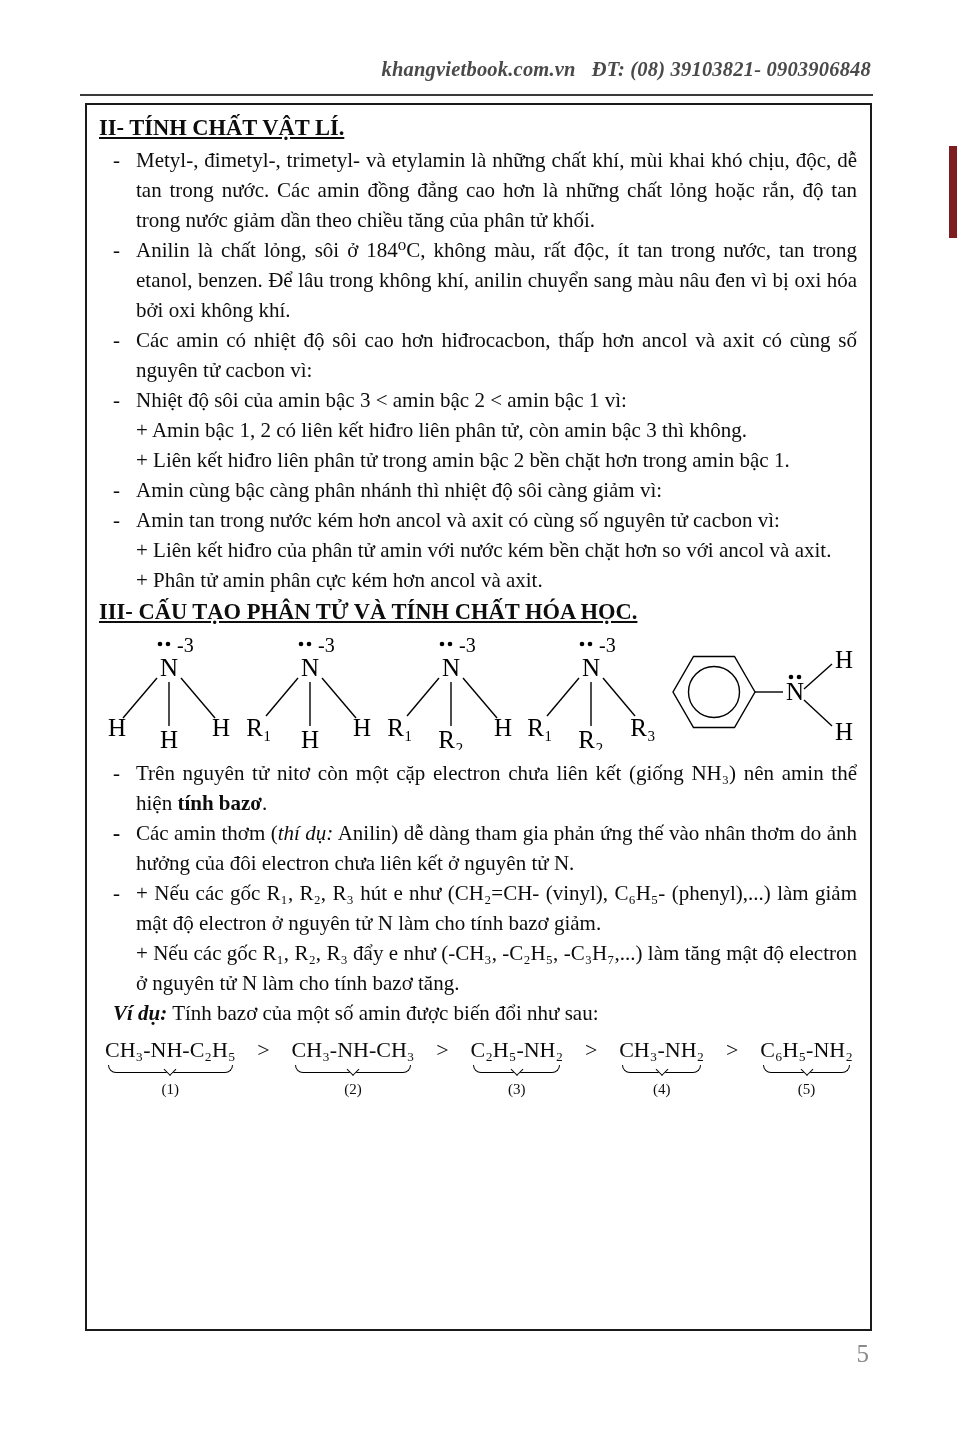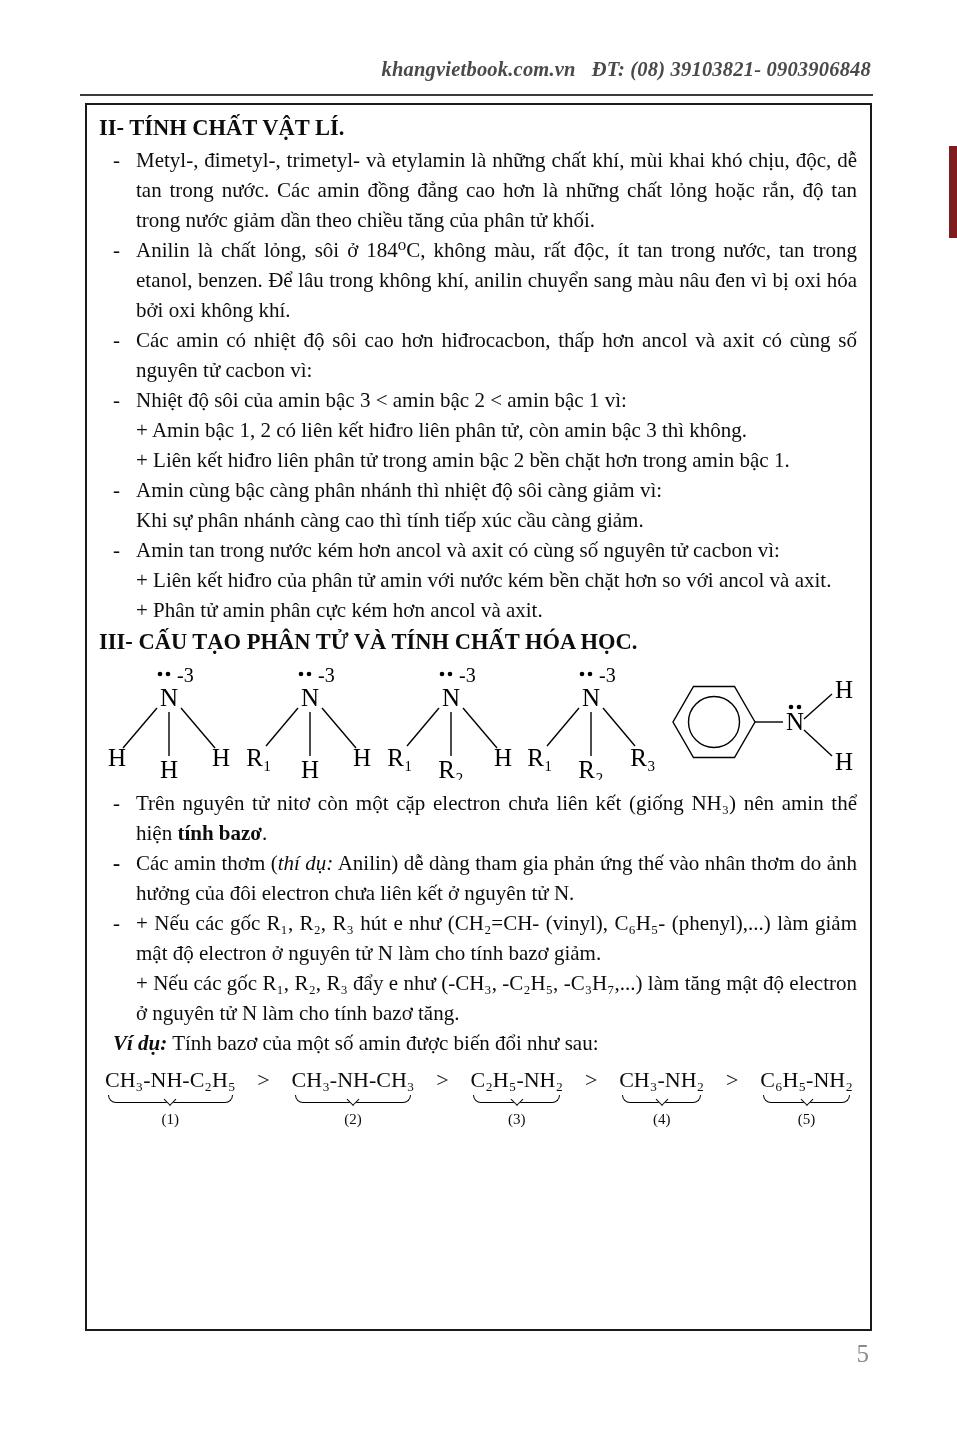--- a/index.html
+++ b/index.html
@@ -29,20 +29,21 @@
   .content-box{
     position:absolute;left:85px;top:103px;width:787px;
     min-height:1228px;box-sizing:border-box;
     border:2px solid #1a1a1a;
     padding:6px 13px 8px 12px;
     font-size:21px;line-height:30px;
   }
   h2{
     font-size:22.5px;line-height:31px;margin:1px 0 2px;
     font-weight:bold;
+    text-decoration:underline;
   }
   .bullet{position:relative;padding-left:37px;margin:0;text-align:justify;}
   .bullet .marker{position:absolute;left:14px;top:0;}
   .sub{padding-left:37px;margin:0;text-align:justify;}
   .structures{
     display:flex;justify-content:space-between;align-items:flex-start;
     height:118px;margin:5px 0 8px;
   }
   .structures svg{display:block;}
   .struct-text{font-family:"Liberation Serif","DejaVu Serif",serif;}
@@ -107,21 +108,20 @@
       <span class="marker">-</span>
       <span>Nhiệt độ sôi của amin bậc 3 &lt; amin bậc 2 &lt; amin bậc 1 vì:</span>
     </p>
     <p class="sub">+ Amin bậc 1, 2 có liên kết hiđro liên phân tử, còn amin bậc 3 thì không.</p>
     <p class="sub">+ Liên kết hiđro liên phân tử trong amin bậc 2 bền chặt hơn trong amin bậc 1.</p>
 
     <p class="bullet">
       <span class="marker">-</span>
       <span>Amin cùng bậc càng phân nhánh thì nhiệt độ sôi càng giảm vì:</span>
     </p>
-    <p class="sub">Khi sự phân nhánh càng cao thì tính tiếp xúc cầu càng giảm.</p>
 
     <p class="bullet">
       <span class="marker">-</span>
       <span>Amin tan trong nước kém hơn ancol và axit có cùng số nguyên tử cacbon vì:</span>
     </p>
     <p class="sub">+ Liên kết hiđro của phân tử amin với nước kém bền chặt hơn so với ancol và axit.</p>
     <p class="sub">+ Phân tử amin phân cực kém hơn ancol và axit.</p>
 
     <h2>III- CẤU TẠO PHÂN TỬ VÀ TÍNH CHẤT HÓA HỌC.</h2>
 

